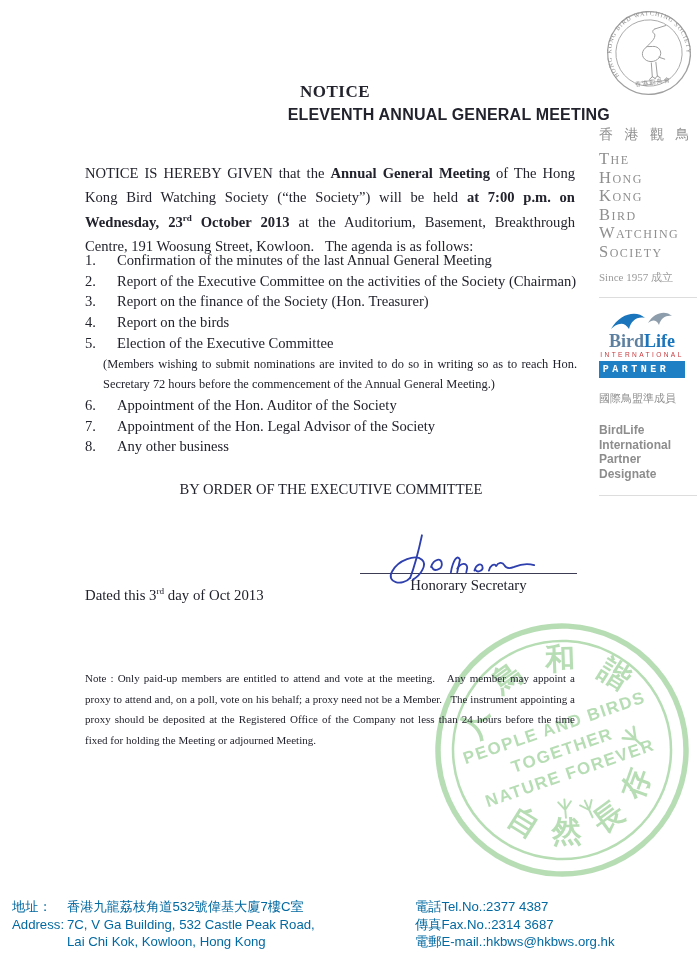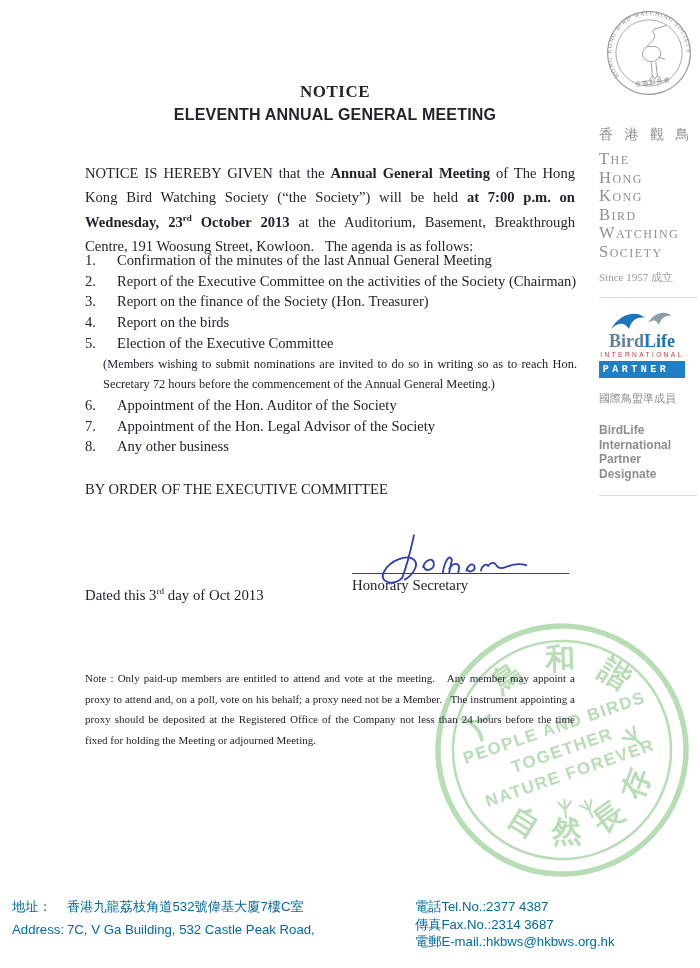--- a/index.html
+++ b/index.html
@@ -5,21 +5,21 @@
   html,body { margin:0; padding:0; }
   body {
     width:700px; height:968px; background:#ffffff; position:relative; overflow:hidden;
     font-family:"Liberation Serif", serif; color:#23232e;
   }
   .content { position:relative; z-index:1; }
 
   
   .title-block { position:absolute; left:60px; top:42px; width:550px; text-align:center; }
   .notice-title { font-weight:bold; font-size:17px; letter-spacing:.5px;margin-top:40px; }
-  .meeting-title { font-family:"Liberation Sans", sans-serif; font-weight:bold; font-size:16px; margin-top:4px; letter-spacing:.2px; }
+  .meeting-title { font-family:"Liberation Sans", sans-serif; font-weight:bold; font-size:16px; margin-top:4px; letter-spacing:.2px;text-align:right; }
 
   
   .sidebar { position:absolute; left:599px; top:4px; width:98px; }
   .seal { display:block; margin-left:4px; }
   .org-cn { color:#8f8f8f; font-size:14px; letter-spacing:4px; margin-top:24px; white-space:nowrap; }
   .org-lines { margin-top:6px; }
   .org-line { font-variant:small-caps; font-size:16.5px; letter-spacing:1.5px; color:#8f8f8f; line-height:18.5px; }
   .since { font-size:11px; color:#9a9a9a; margin-top:9px; }
   .divider { border:none; border-top:1px solid #dddddd; margin:12px 0 0 0; width:98px; }
   .birdlife { margin-top:10px; width:86px; text-align:center; }
@@ -34,23 +34,23 @@
   .intro { position:absolute; left:85px; top:146px; width:490px; font-size:14.6px; line-height:24.6px; text-align:justify; }
   .b { font-weight:bold; }
   sup { font-size:.62em; vertical-align:super; line-height:0; }
 
   .agenda { position:absolute; left:85px; top:250px; width:494px; }
   .agenda-row { display:flex; font-size:14.6px; line-height:20.7px; }
   .agenda-num { width:32px; flex:0 0 32px; }
   .agenda-txt { white-space:nowrap; }
   .agenda-subnote { margin-left:18px; width:474px; font-size:12.4px; line-height:20.7px; text-align:justify; }
 
-  .order-line { position:absolute; left:85px; top:481px; width:492px; text-align:left; font-size:14.6px; }
-
-  .sig-block { position:absolute; left:352px; top:528px; width:217px; }
+  .order-line { position:absolute; left:85px; top:481px; width:492px; text-align:center; font-size:14.6px; }
+
+  .sig-block { position:absolute; left:360px; top:528px; width:217px; text-align:center; }
   .sig-svg { display:block; margin:0 auto -13px auto; position:relative; z-index:2; }
   .sig-role { border-top:1.5px solid #3c3c55; padding-top:3px; font-size:14.8px; }
 
   .dated { position:absolute; left:85px; top:587px; font-size:14.8px; }
 
   .note { position:absolute; left:85px; top:657px; width:490px; font-size:11px; line-height:20.6px; text-align:justify; }
 
   
   .stamp { position:absolute; left:428px; top:616px; z-index:0; opacity:.5; }
 
@@ -207,20 +207,21 @@
 
   <p class="note">Note : Only paid-up members are entitled to attend and vote at the meeting.&nbsp;&nbsp; Any member may appoint a proxy to attend and, on a poll, vote on his behalf; a proxy need not be a Member.&nbsp;&nbsp; The instrument appointing a proxy should be deposited at the Registered Office of the Company not less than 24 hours before the time fixed for holding the Meeting or adjourned Meeting.</p>
 
   <div class="footer">
     <div class="footer-left">
       <span>地址：</span>
       <span>香港九龍荔枝角道532號偉基大廈7樓C室</span>
       <span>Address:</span>
       <span>7C, V Ga Building, 532 Castle Peak Road,</span>
       <span></span>
+      <span>Lai Chi Kok, Kowloon, Hong Kong</span>
     </div>
     <div class="footer-right">
       <div>電話Tel.No.:2377 4387</div>
       <div>傳真Fax.No.:2314 3687</div>
       <div>電郵E-mail.:hkbws@hkbws.org.hk</div>
     </div>
   </div>
 
 </div>
 

